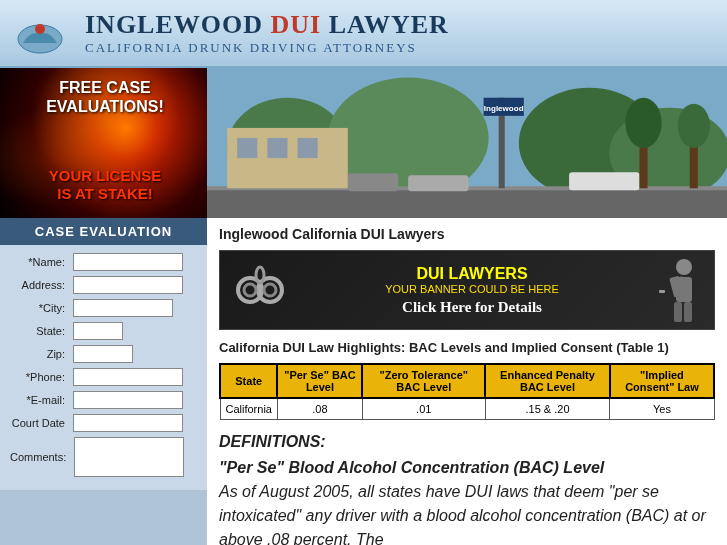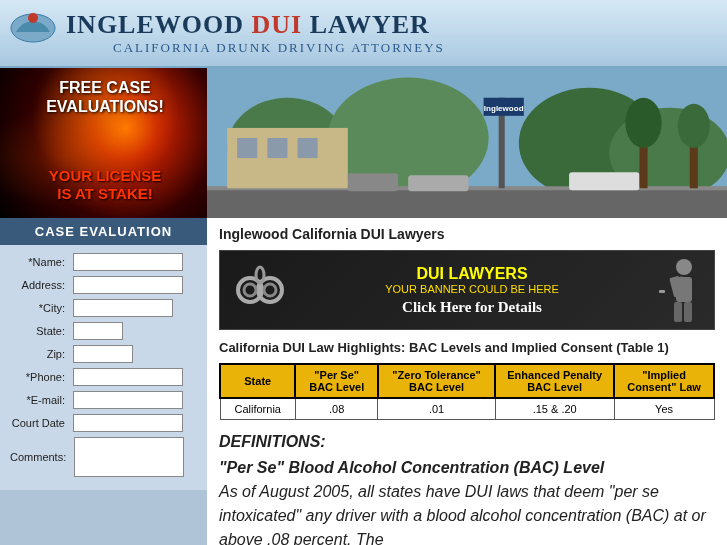--- a/index.html
+++ b/index.html
@@ -7,24 +7,24 @@
       width: 727px;
       min-height: 545px;
       font-family: Arial, sans-serif;
       font-size: 12px;
       background: #b0c4d8;
     }
 
     
     .header {
       background: linear-gradient(to bottom, #d6e8f5, #a8c8e0);
-      padding: 10px 8px;
-      display: flex;
-      align-items: flex-start;
-      gap: 8px;
+      padding: 10px 15px;
+      display: flex;
+      align-items: flex-end;
+      gap: 20px;
       border-bottom: 2px solid #7aaac8;
     }
     .header-logo-icon {
       width: 50px;
       height: 35px;
     }
     .header-text h1 {
       font-size: 26px;
       color: #1a3a5c;
       font-weight: bold;
@@ -35,21 +35,20 @@
     .header-text h1 span.dui {
       color: #c0392b;
     }
     .header-text h2 {
       font-size: 13px;
       color: #2a5a8c;
       letter-spacing: 2px;
       font-weight: normal;
       text-transform: uppercase;
       font-family: Georgia, serif;
-      margin-left: 47px;
     }
 
     
     .main-layout {
       display: flex;
       background: #b0c4d8;
       padding: 0;
     }
 
     
@@ -252,21 +251,21 @@
     .dui-table th {
       border: 2px solid #000000;
       background: #eab308;
       padding: 4px 5px;
       text-align: center;
       font-weight: bold;
       vertical-align: middle;
     }
     .dui-table td {
       border: 1px solid #555;
-      padding: 4px 14px;
+      padding: 4px 5px;
       text-align: center;
       background: white;
     }
 
     
     .definitions {
       font-size: 16px;
       color: #222;
       line-height: 1.5;
       font-style: italic;

